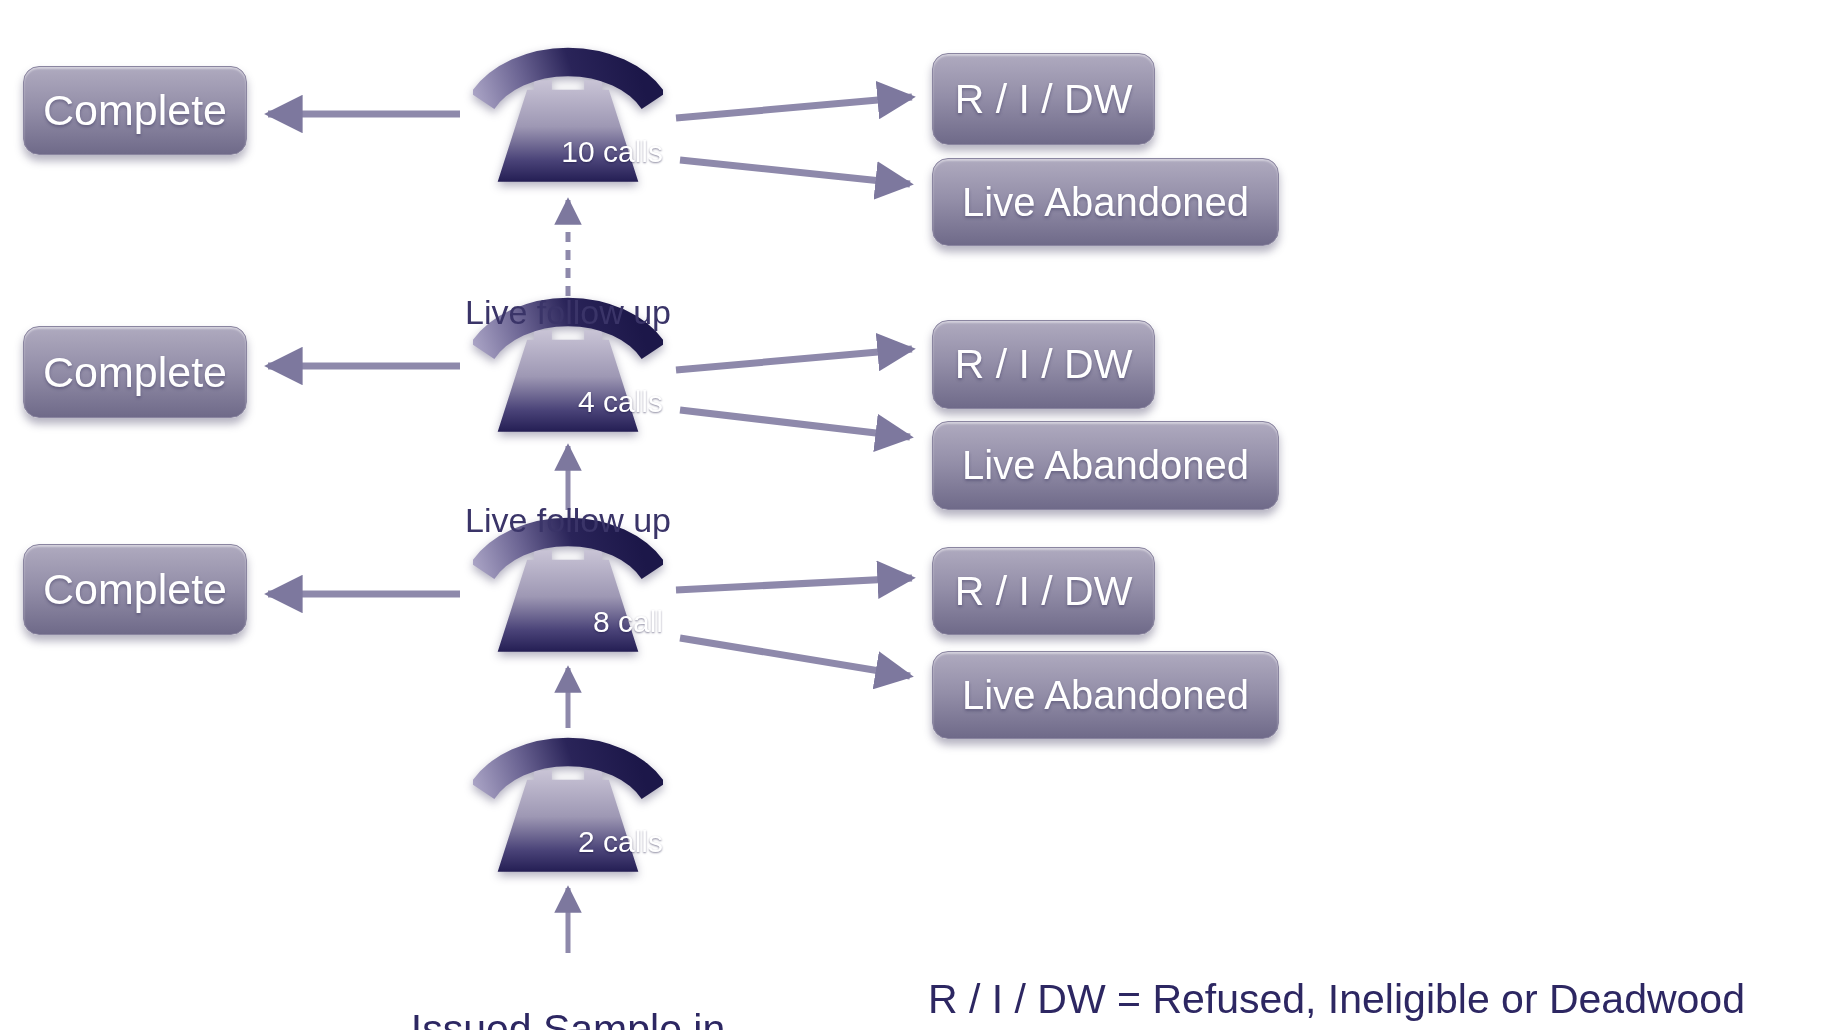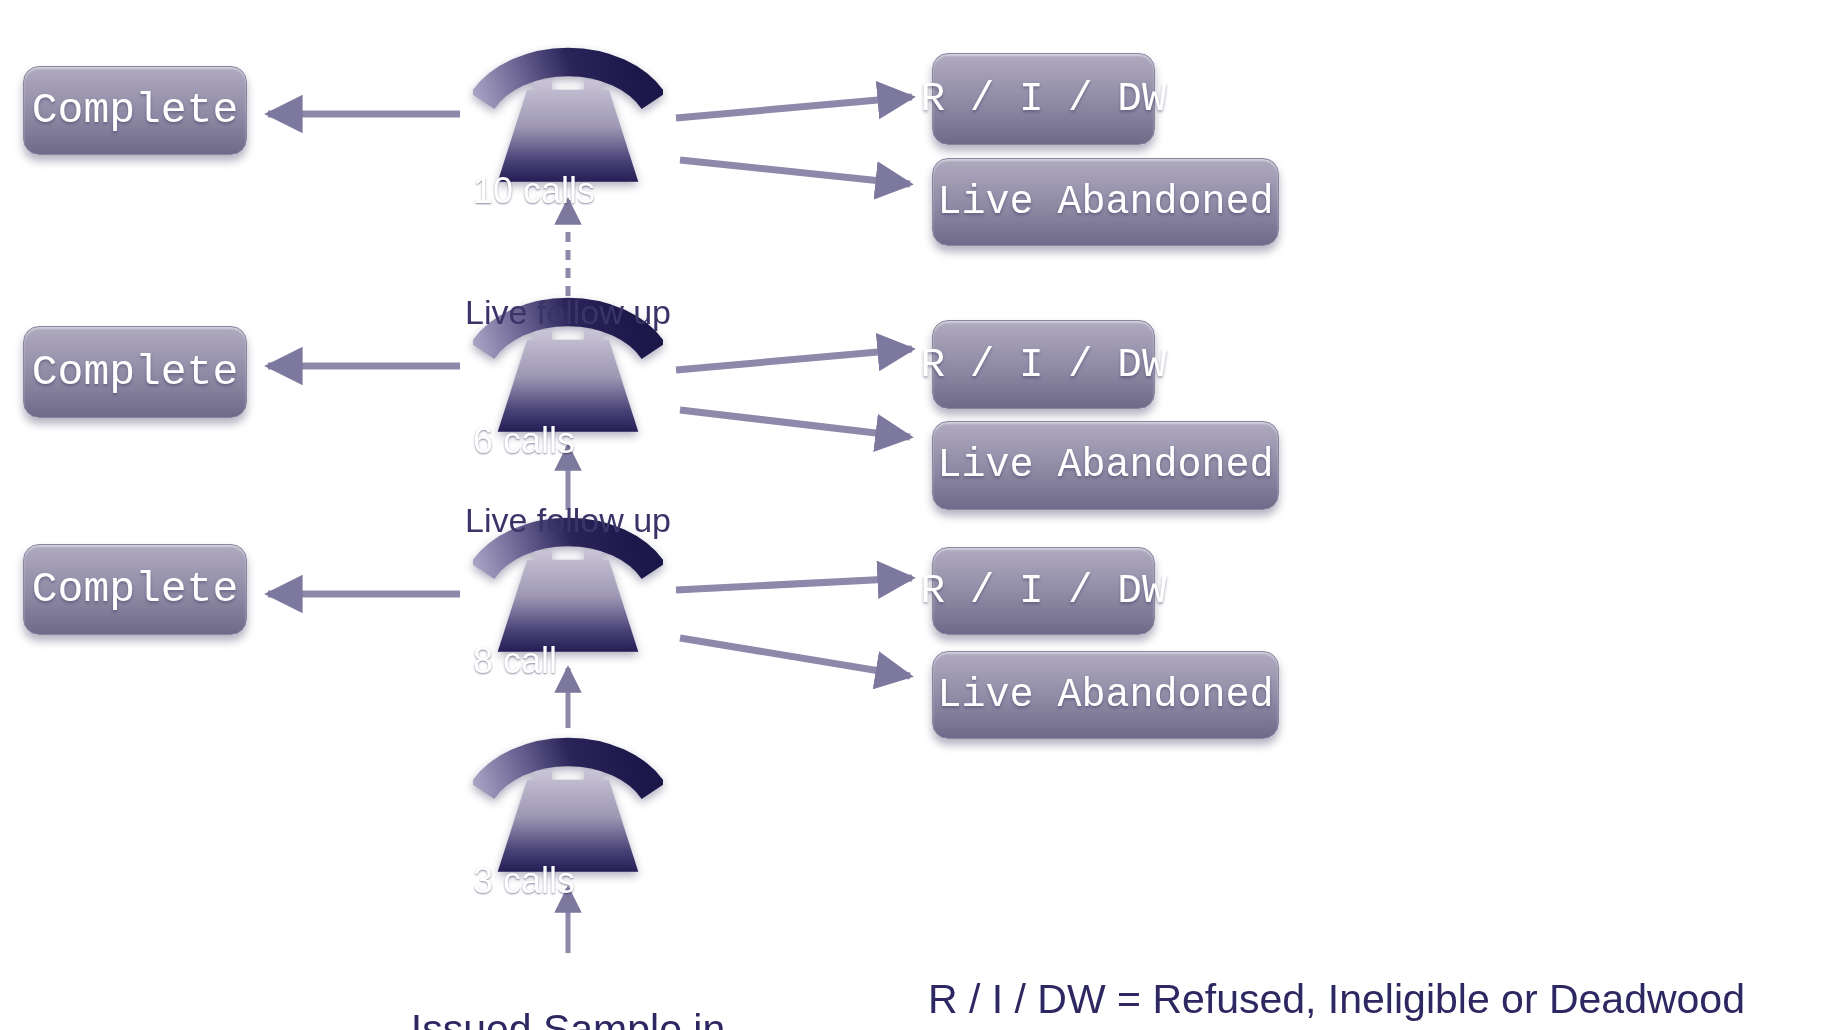--- a/index.html
+++ b/index.html
@@ -12,39 +12,38 @@
   .gbox {
     position:absolute;
     border-radius:16px;
     background:linear-gradient(180deg,#afaabf 0%, #938ea8 48%, #6f6a89 100%);
     border:1px solid #8a85a0;
     box-shadow:0 6px 9px rgba(70,65,100,.40), inset 0 2px 2px rgba(255,255,255,.45);
     color:#ffffff;
     display:flex; align-items:center; justify-content:center;
     text-shadow:0 2px 3px rgba(55,50,90,.45);
     white-space:nowrap;
-    font-family:Liberation Mono, monospace;
   }
   #complete1 { left:23px;  top:66px;  width:222px; height:87px; font-size:43px; }
   #complete2 { left:23px;  top:326px; width:222px; height:90px; font-size:43px; }
   #complete3 { left:23px;  top:544px; width:222px; height:89px; font-size:43px; }
   #ridw1     { left:932px; top:53px;  width:221px; height:90px; font-size:41px; }
   #ridw2     { left:932px; top:320px; width:221px; height:87px; font-size:41px; }
   #ridw3     { left:932px; top:547px; width:221px; height:86px; font-size:41px; }
   #la1       { left:932px; top:158px; width:345px; height:86px; font-size:40px; }
   #la2       { left:932px; top:421px; width:345px; height:87px; font-size:40px; }
   #la3       { left:932px; top:651px; width:345px; height:86px; font-size:40px; }
 
   
   .phone { position:absolute; left:473px; width:190px; height:145px; }
   .phone svg.glyph { display:block; width:100%; height:100%;
     filter:drop-shadow(0px 4px 5px rgba(80,75,110,.45)); }
   .phone .plabel {
-    position:absolute; left:0; right:0; top:95px; text-align:left;
-    color:#ffffff; font-size:36px; text-shadow:0 1px 2px rgba(20,16,60,.5);margin-top:35px;
+    position:absolute; left:0; right:0; top:95px; text-align:right;
+    color:#ffffff; font-size:30px; text-shadow:0 1px 2px rgba(20,16,60,.5);
   }
   #phoneA { top:40px; }
   #phoneB { top:290px; }
   #phoneC { top:510px; }
   #phoneD { top:730px; }
 
   
   .navytext { position:absolute; color:#3a3468;margin-top:46px; }
   #followup1 { left:398px; top:247px; width:340px; text-align:center; font-size:34px; }
   #followup2 { left:398px; top:455px; width:340px; text-align:center; font-size:34px; }
@@ -115,33 +114,33 @@
   <div class="phone" id="phoneA">
     <svg class="glyph" viewBox="0 0 200 152">
       <use href="#phone-shape" xlink:href="#phone-shape"></use>
       </svg>
     <div class="plabel">10 calls</div>
   </div>
   <div class="phone" id="phoneB">
     <svg class="glyph" viewBox="0 0 200 152">
       <use href="#phone-shape" xlink:href="#phone-shape"></use>
       </svg>
-    <div class="plabel">6 calls</div>
+    <div class="plabel">4 calls</div>
   </div>
   <div class="phone" id="phoneC">
     <svg class="glyph" viewBox="0 0 200 152">
       <use href="#phone-shape" xlink:href="#phone-shape"></use>
       </svg>
     <div class="plabel">8 call</div>
   </div>
   <div class="phone" id="phoneD">
     <svg class="glyph" viewBox="0 0 200 152">
       <use href="#phone-shape" xlink:href="#phone-shape"></use>
       </svg>
-    <div class="plabel">3 calls</div>
+    <div class="plabel">2 calls</div>
   </div>
 
   <div class="gbox" id="ridw1">R / I / DW</div>
   <div class="gbox" id="la1">Live Abandoned</div>
   <div class="gbox" id="ridw2">R / I / DW</div>
   <div class="gbox" id="la2">Live Abandoned</div>
   <div class="gbox" id="ridw3">R / I / DW</div>
   <div class="gbox" id="la3">Live Abandoned</div>
 
   <div class="navytext" id="followup1">Live follow up</div>

